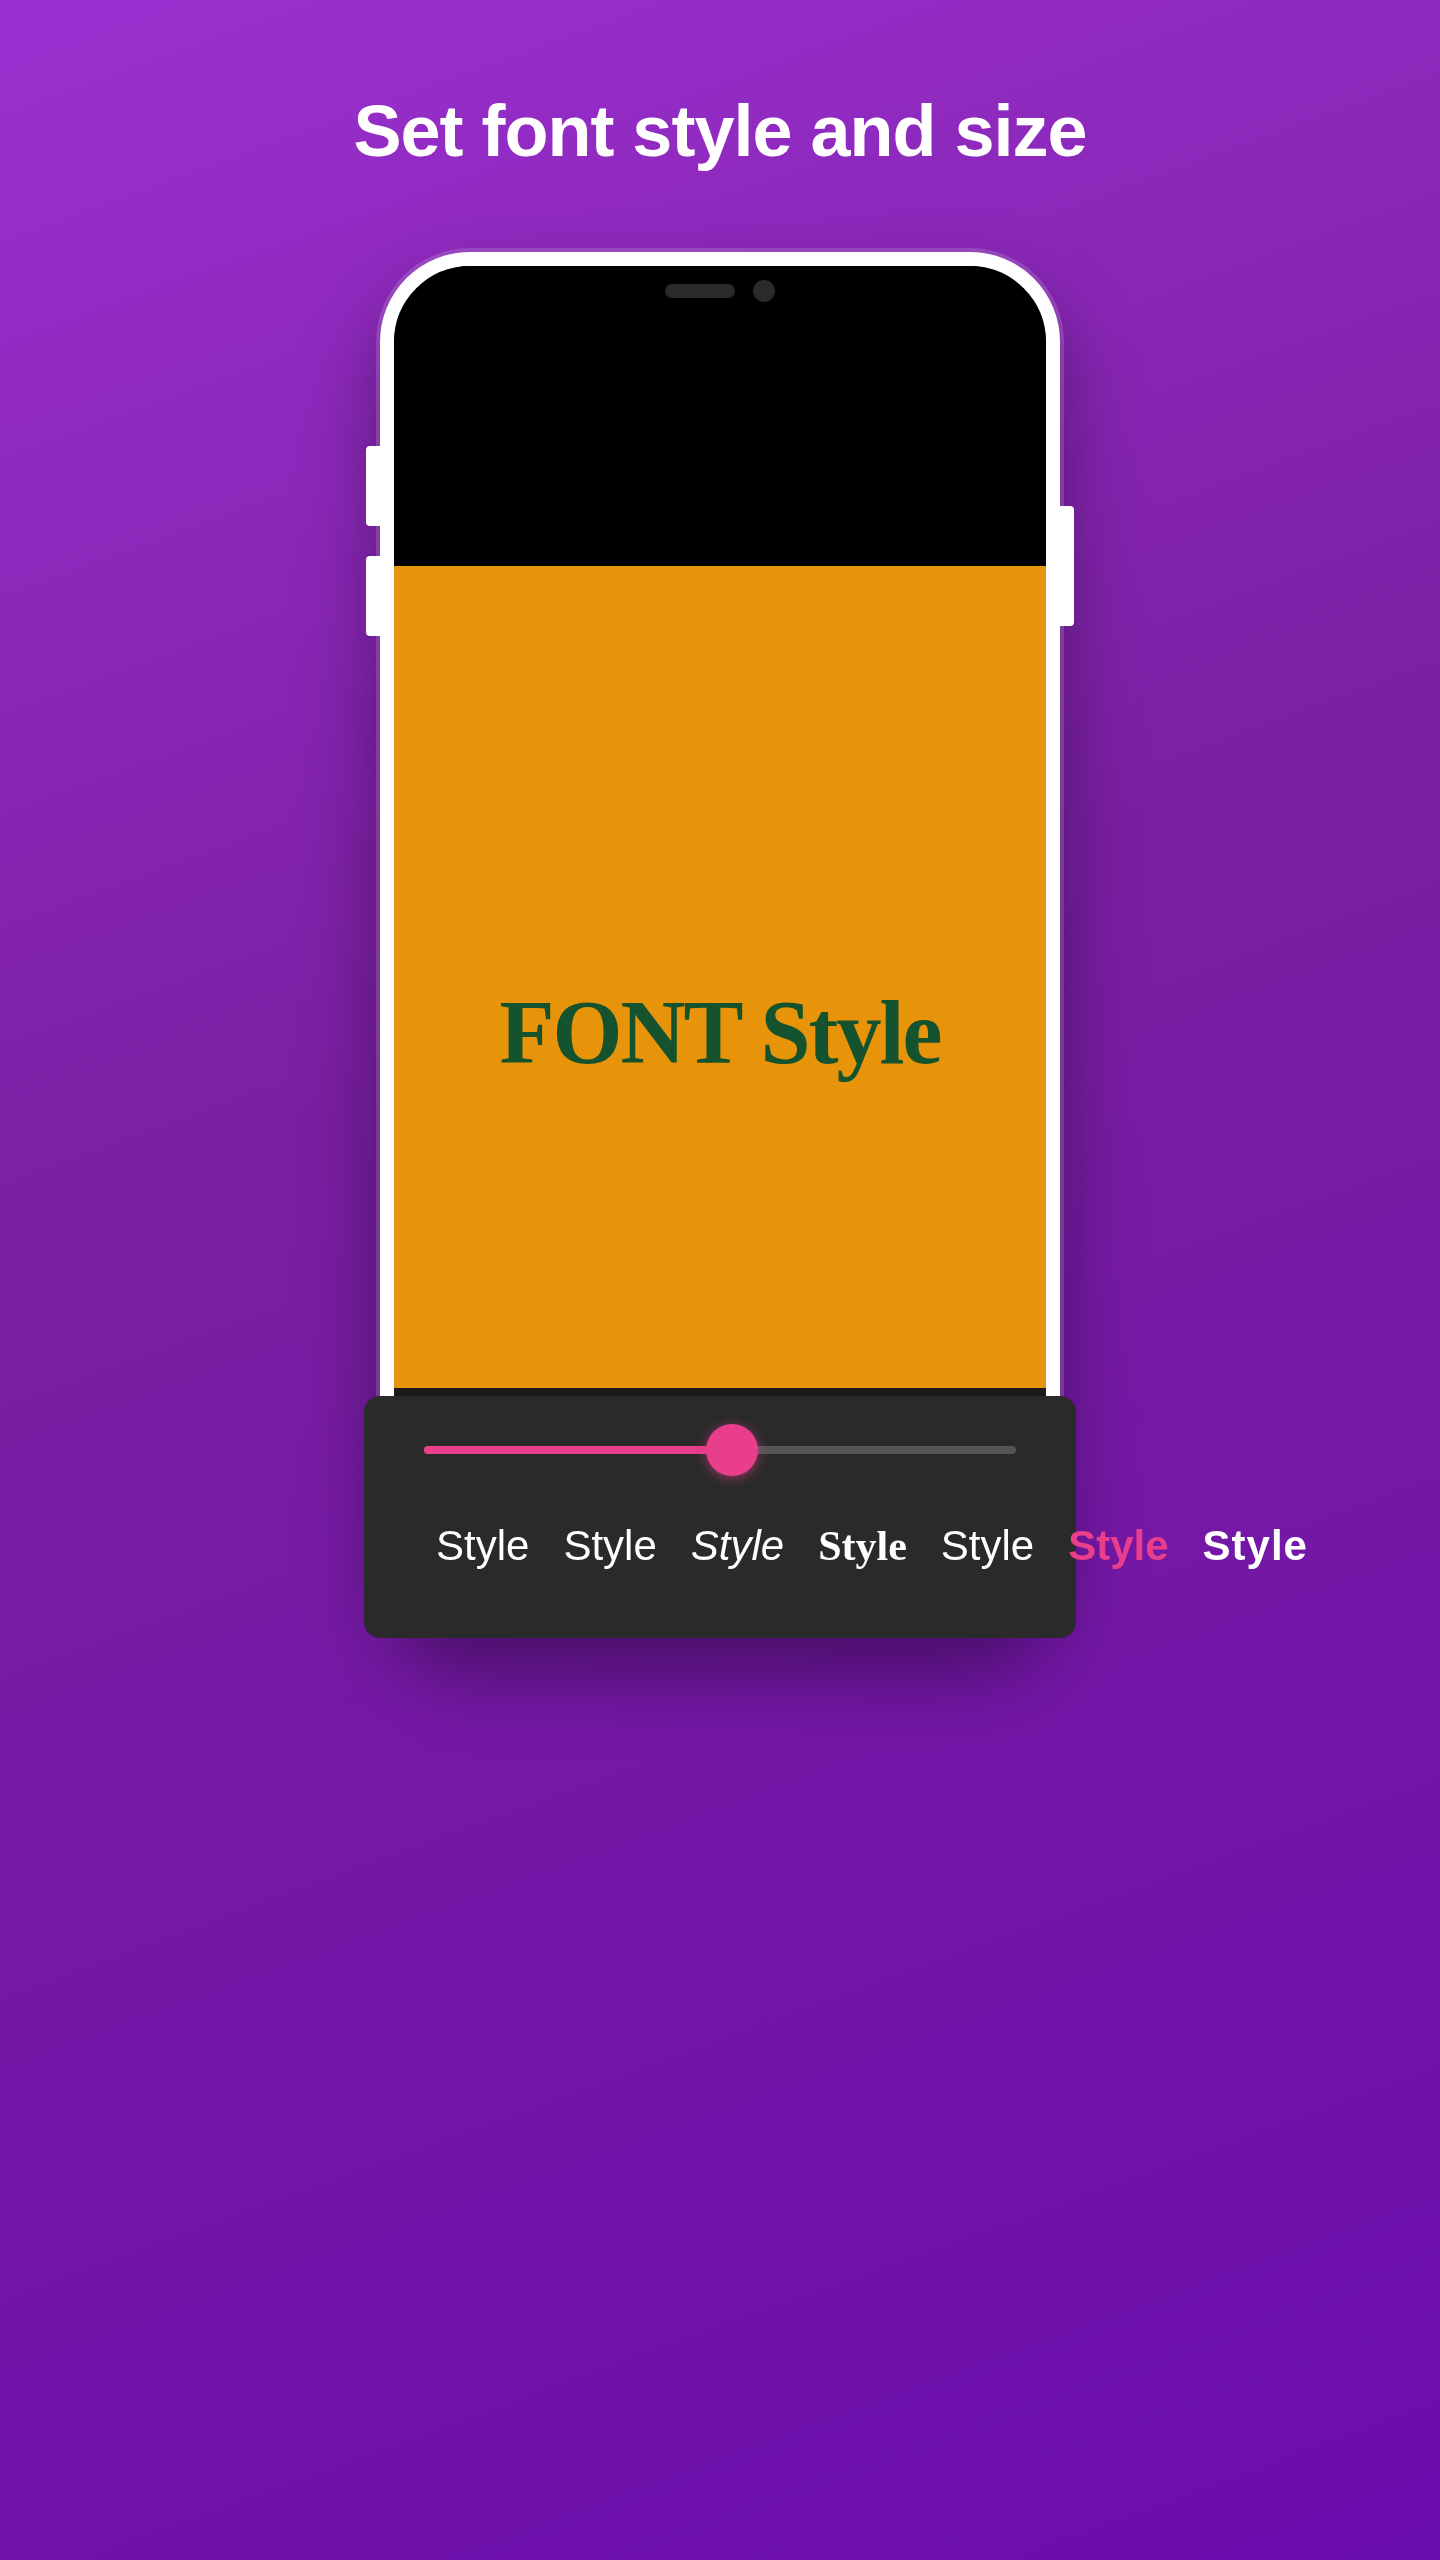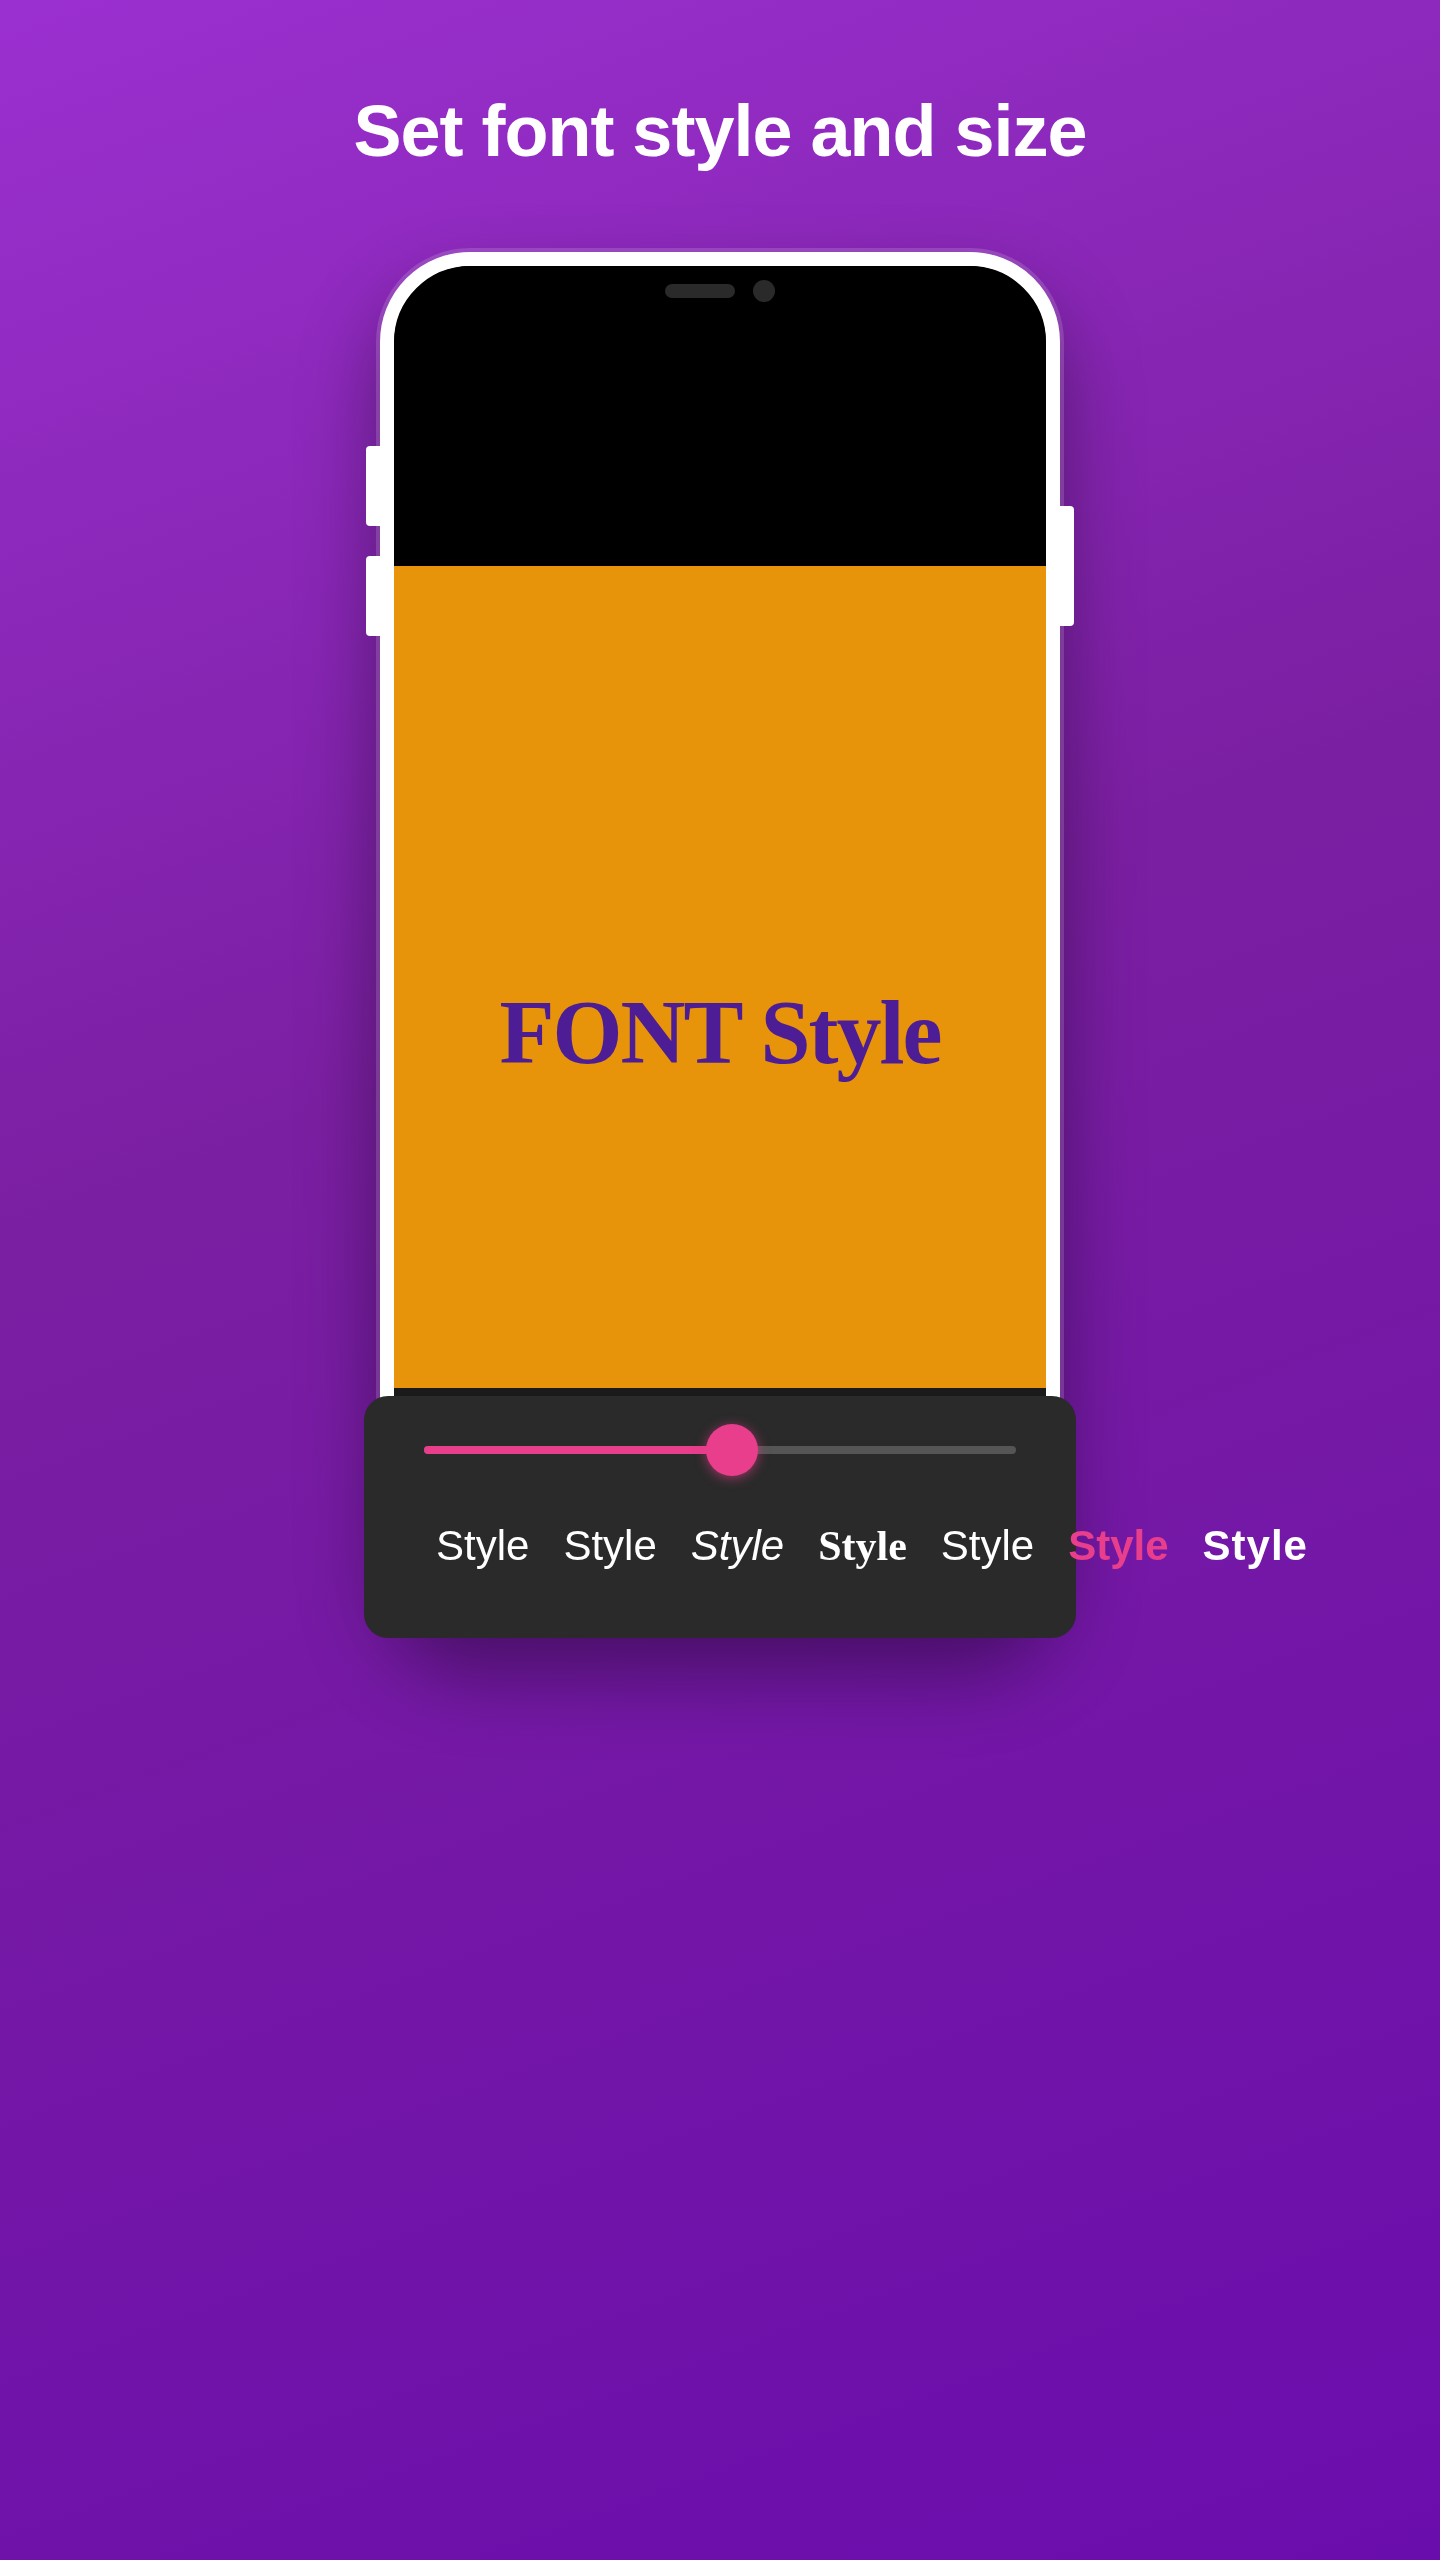--- a/index.html
+++ b/index.html
@@ -120,40 +120,40 @@
       background: #e8940a;
       flex: 1;
       display: flex;
       align-items: center;
       justify-content: center;
     }
 
     .font-style-text {
       font-size: 90px;
       font-weight: 900;
-      color: #4c1d95;
+      color: #14532d;
       font-family: Georgia, serif;
       letter-spacing: -2px;
       margin-top: 20px;
     }
 
     .screen-bottom-black {
       background: #000;
       height: 140px;
       flex-shrink: 0;
     }
 
     
     .overlay-panel {
       position: absolute;
       bottom: -20px;
       left: -30px;
       right: -30px;
       background: #2a2a2a;
-      border-radius: 24px;
+      border-radius: 16px;
       padding: 50px 60px 60px;
       z-index: 20;
     }
 
     
     .slider-track {
       width: 100%;
       height: 8px;
       background: #555;
       border-radius: 4px;

